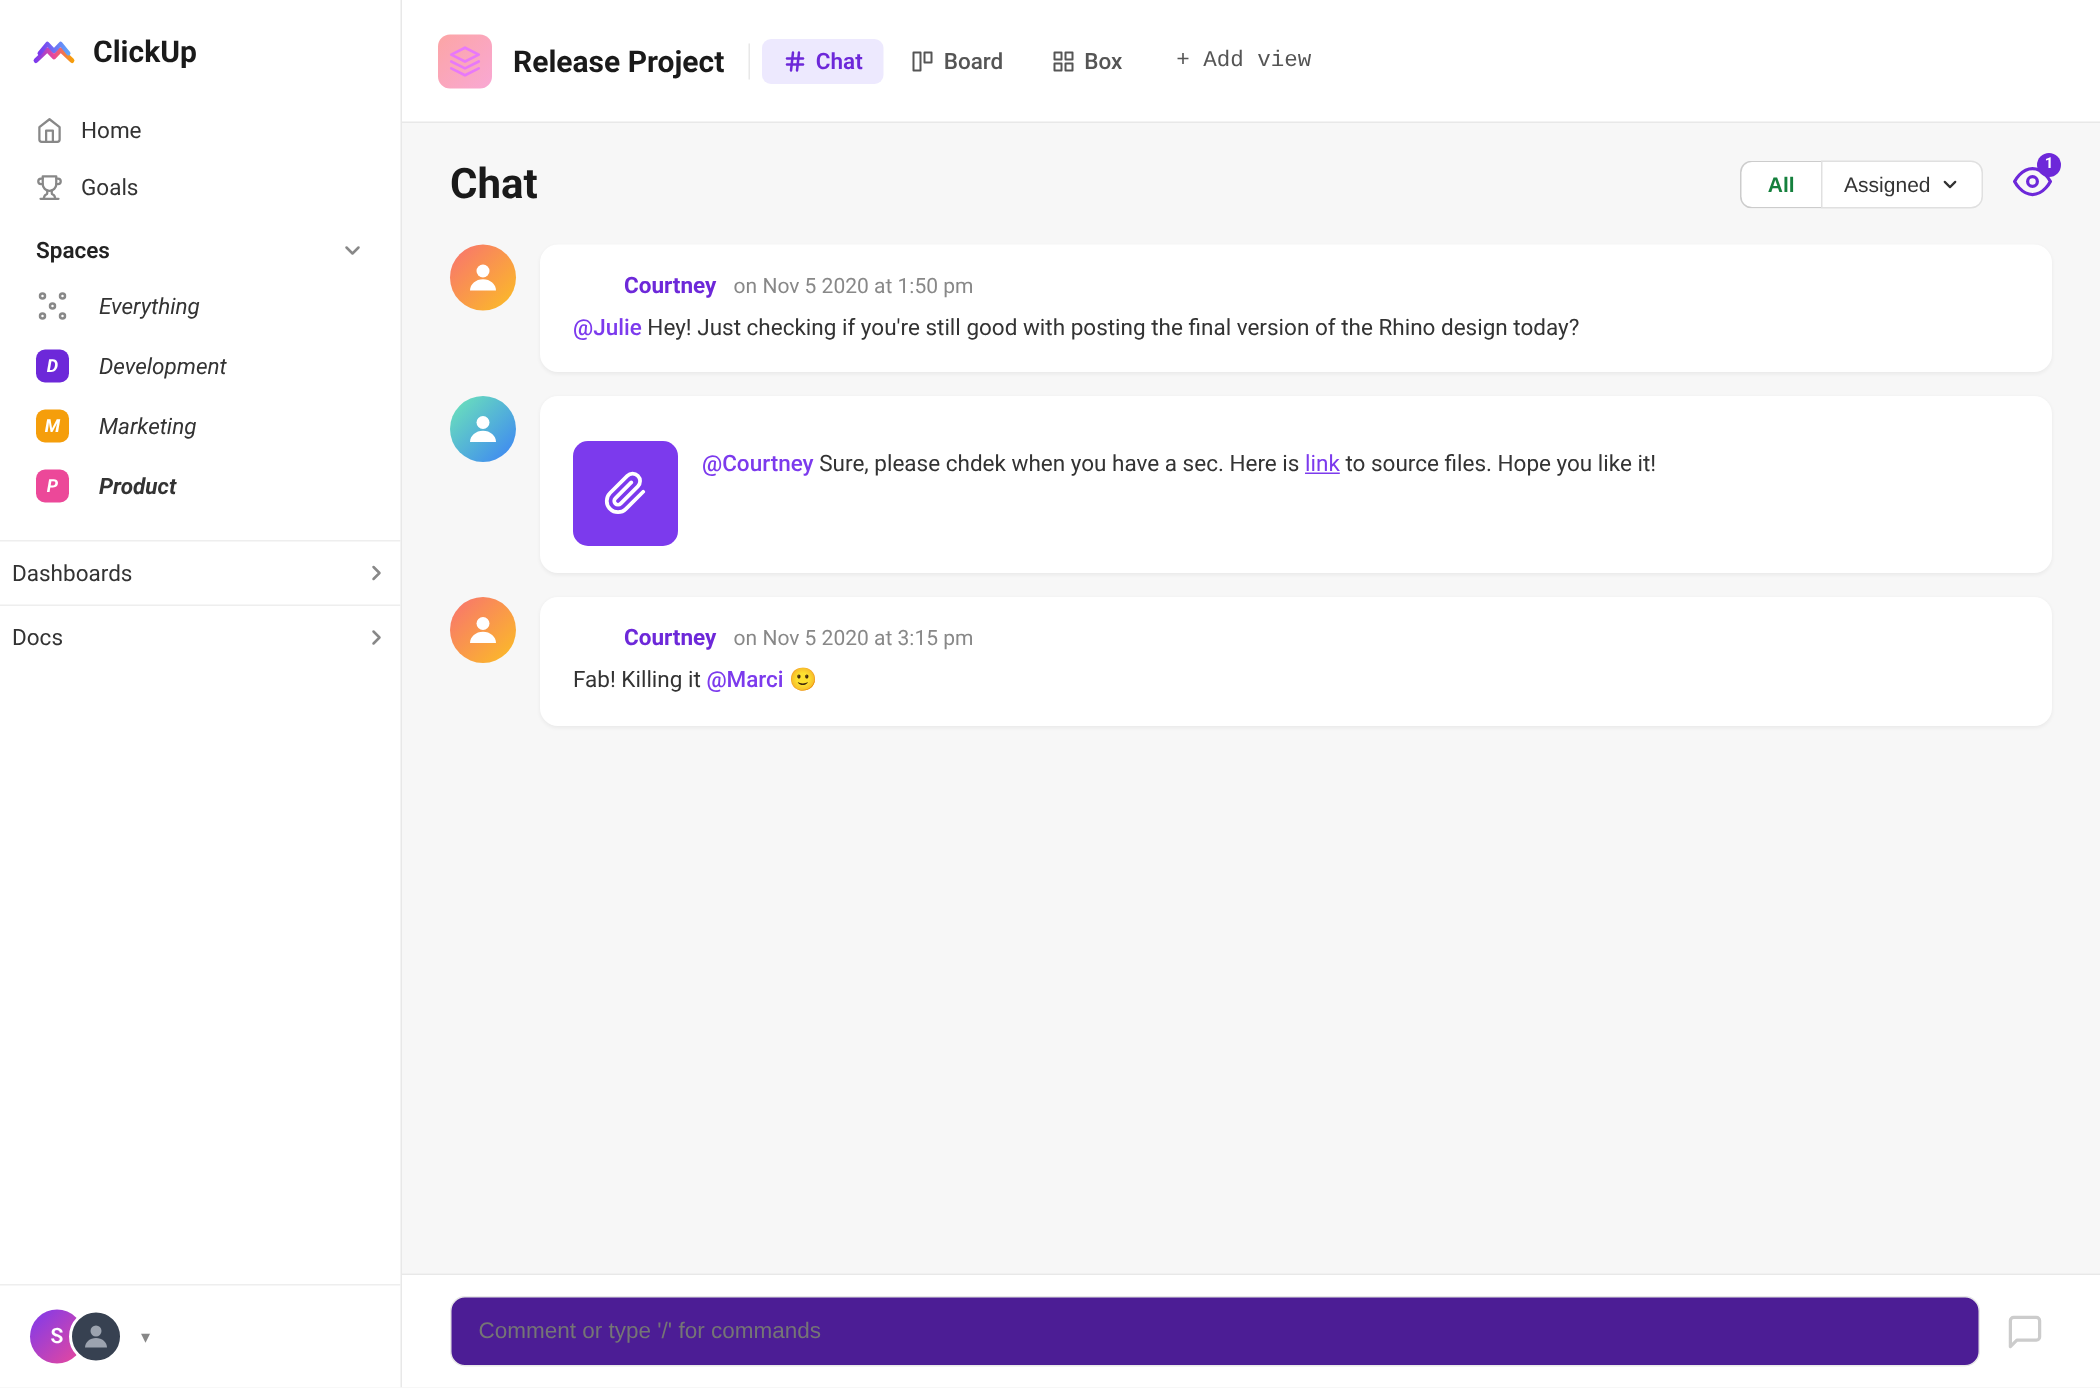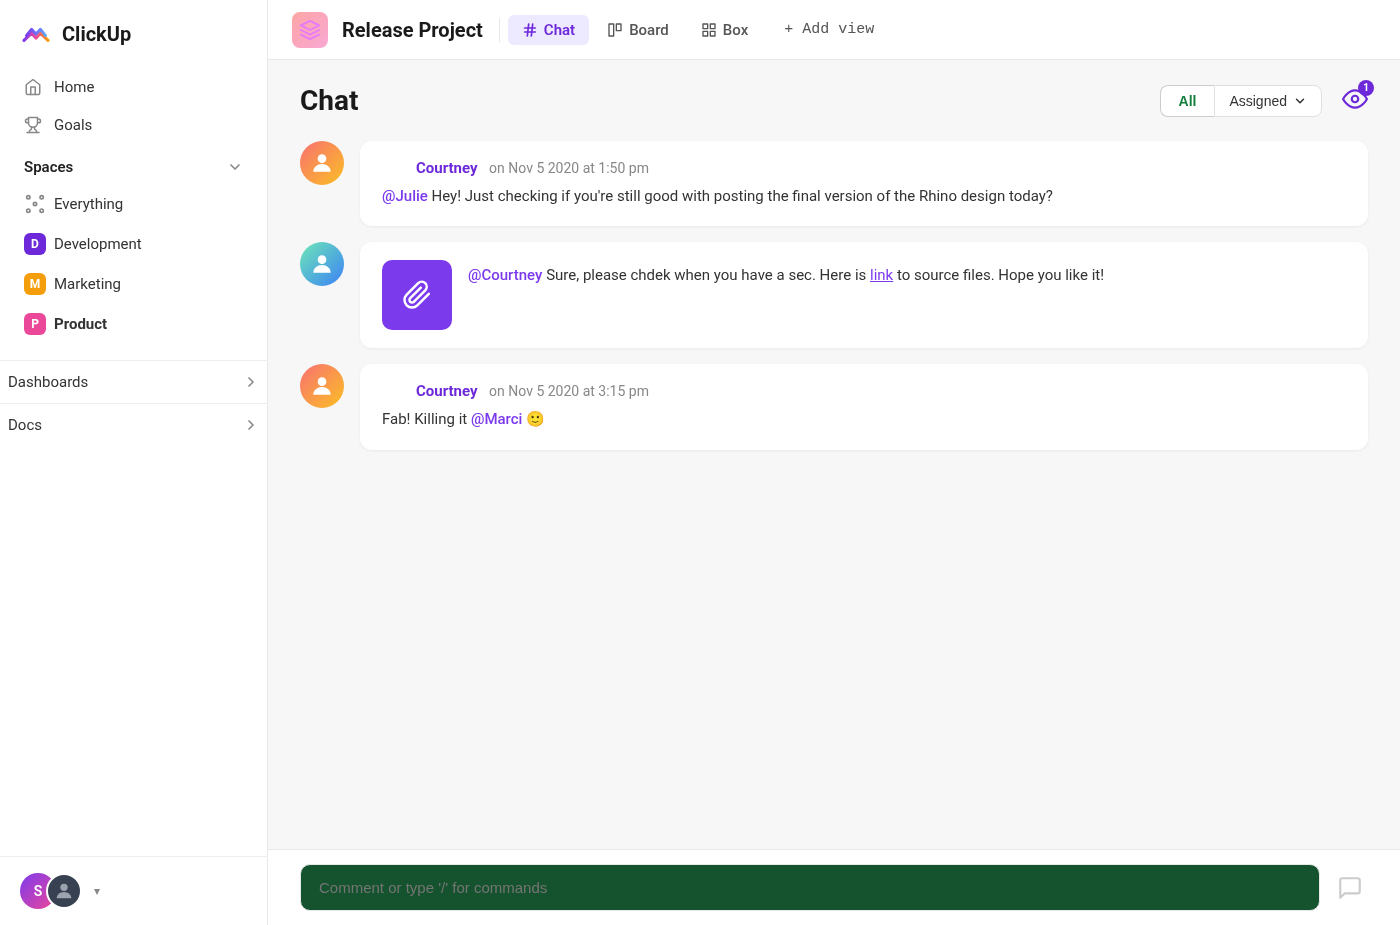--- a/index.html
+++ b/index.html
@@ -56,26 +56,27 @@
       font-weight: 600;
       color: #222;
       cursor: pointer;
     }
     .sidebar-section-header svg { width: 16px; height: 16px; color: #888; }
 
     .spaces-list { padding: 0 12px; }
     .space-item {
       display: flex;
       align-items: center;
-      gap: 8px;
+      gap: 20px;
       padding: 9px 12px;
       border-radius: 8px;
       cursor: pointer;
       font-size: 15px;
       color: #333;
+      font-style: italic;
     }
     .space-item.active { font-weight: 700; }
     .space-badge {
       width: 22px;
       height: 22px;
       border-radius: 6px;
       display: flex;
       align-items: center;
       justify-content: center;
       color: #fff;
@@ -147,21 +148,21 @@
       flex-direction: column;
       background: #f7f7f7;
       overflow: hidden;
     }
 
     
     .topbar {
       background: #fff;
       border-bottom: 1px solid #e8e8e8;
       padding: 0 24px;
-      height: 60px;
+      height: 82px;
       display: flex;
       align-items: center;
       gap: 0;
     }
     .topbar-project {
       display: flex;
       align-items: center;
       gap: 14px;
       margin-right: 8px;
     }
@@ -342,21 +343,21 @@
       color: #333;
       line-height: 1.55;
     }
     .mention { color: #7c3aed; font-weight: 500; }
     .link { color: #7c3aed; text-decoration: underline; cursor: pointer; }
 
     .attachment-row {
       display: flex;
       align-items: flex-start;
       gap: 16px;
-      margin-top: 0;
+      margin-top: 12px;
     }
     .attachment-thumb {
       width: 70px;
       height: 70px;
       border-radius: 10px;
       background: #7c3aed;
       display: flex;
       align-items: center;
       justify-content: center;
       flex-shrink: 0;
@@ -378,21 +379,21 @@
       align-items: center;
       gap: 12px;
     }
     .comment-input {
       flex: 1;
       border: 1px solid #e8e8e8;
       border-radius: 10px;
       padding: 14px 18px;
       font-size: 15px;
       color: #aaa;
-      background: #14532d;
+      background: #4c1d95;
       outline: none;
     }
     .comment-icon {
       width: 36px;
       height: 36px;
       display: flex;
       align-items: center;
       justify-content: center;
       cursor: pointer;
     }

